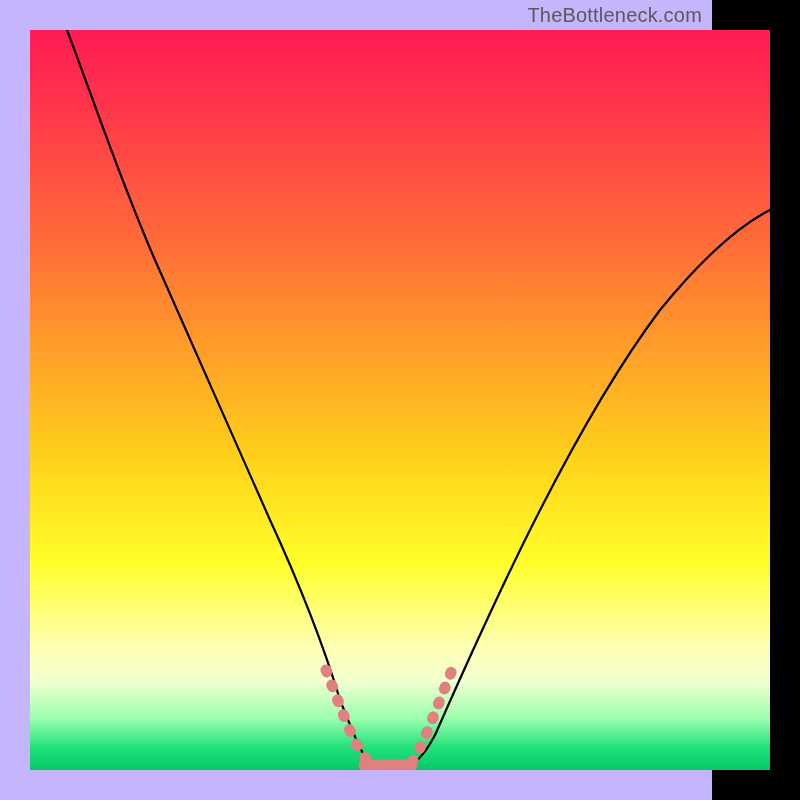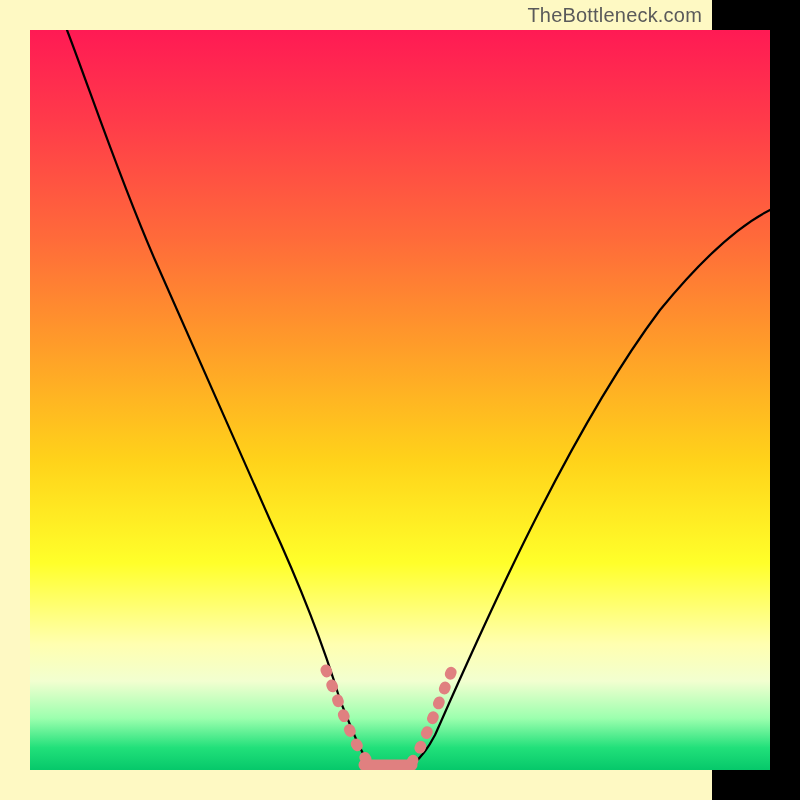--- a/index.html
+++ b/index.html
@@ -8,21 +8,21 @@
     width: 800px;
     height: 800px;
     overflow: hidden;
     background: #000;
     font-family: Arial, Helvetica, sans-serif;
   }
   .stage {
     position: relative;
     width: 712px;
     height: 800px;
-    background: #fef9c3;
+    background: #c4b5fd;
     text-align: right;
   }
   .plot-area {
     position: absolute;
     left: 30px;
     top: 30px;
     width: 740px;
     height: 740px;
     overflow: hidden;
   }

